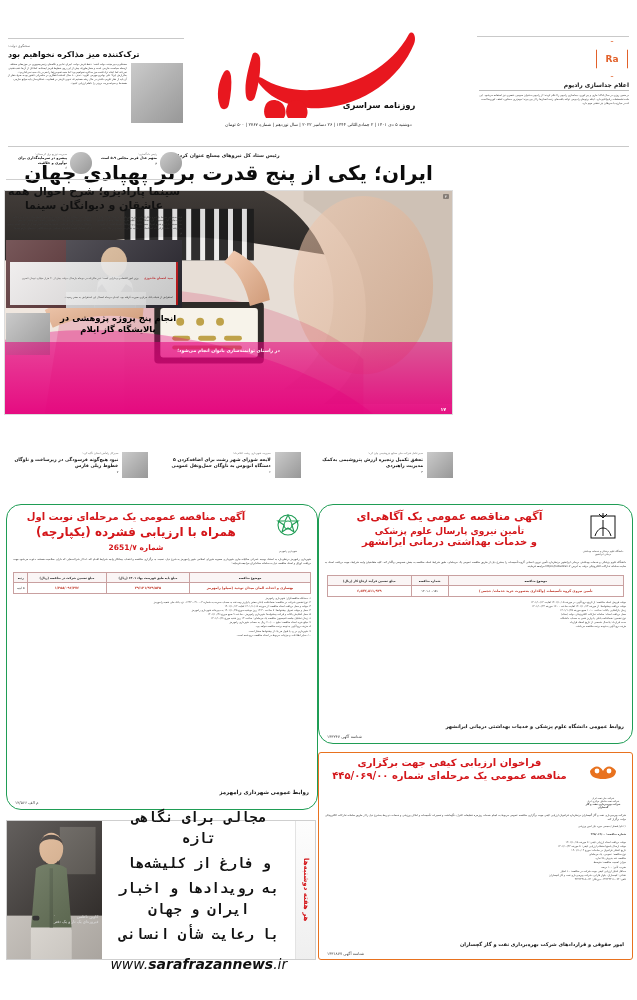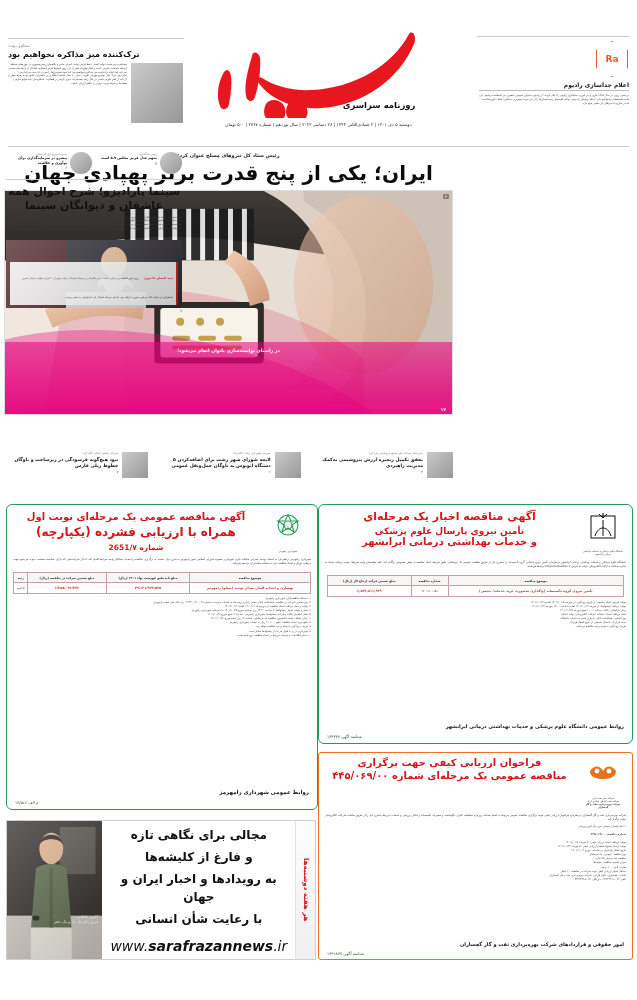--- a/index.html
+++ b/index.html
@@ -95,21 +95,21 @@
   .strip{position:absolute;right:184px;top:452px;width:449px;display:flex;gap:8px;direction:rtl;}
   .strip .item{flex:1;display:flex;gap:4px;}
   .strip .thumb{width:26px;height:26px;flex:none;}
   .strip .txt{flex:1;direction:rtl;text-align:right;}
   .strip .k{font-size:2.7px;color:#777;line-height:1.3;}
   .strip .t{font-size:4.6px;font-weight:bold;color:#111;line-height:1.35;margin-top:1px;}
   .strip .p{font-size:3.2px;color:#444;margin-top:1px;}
 
   
   .adbox{position:absolute;box-sizing:border-box;background:#fff;}
-  .ad-green{border:1.6px solid #1f9d55;border-radius:6px;}
+  .ad-green{border:1.6px solid #1f9d55;border-radius:15px;}
   .ad-orange{border:1.6px solid #e8721f;border-radius:3px;}
   .ad-title{color:#d4161a;font-weight:bold;text-align:center;}
 
   .advert-head{display:flex;align-items:flex-start;gap:6px;direction:rtl;padding:5px 6px 2px;}
   .advert-logo{width:46px;flex:none;text-align:center;}
   .advert-logo .lg{width:34px;height:34px;margin:0 auto 2px;}
   .advert-logo .lgtxt{font-size:2.4px;color:#333;line-height:1.25;}
   .advert-titles{flex:1;text-align:center;}
 
   table.adt{width:100%;border-collapse:collapse;direction:rtl;margin-top:3px;}
@@ -125,21 +125,21 @@
 
   
   .promo{position:absolute;left:6px;top:820px;width:310px;height:140px;
      border:1px solid #cfcfcf;background:#fff;box-sizing:border-box;display:flex;direction:rtl;}
   .promo .side{width:22px;background:linear-gradient(to bottom,#fdfdfd,#efefef);
      border-left:1px solid #e3e3e3;display:flex;align-items:center;justify-content:center;}
   .promo .side span{writing-mode:vertical-rl;font-size:7px;font-weight:bold;color:#d4161a;
      letter-spacing:1px;}
   .promo .mid{flex:1;padding:10px 8px;box-sizing:border-box;text-align:center;
      display:flex;flex-direction:column;justify-content:center;gap:4px;}
-  .promo .mid .ln{font-size:12px;font-weight:bold;color:#111;line-height:1.5;}
+  .promo .mid .ln{font-size:14px;font-weight:bold;color:#111;line-height:1.5;font-family:Liberation Mono, monospace;}
   .promo .url{font-size:14px;font-style:italic;color:#111;margin-top:6px;}
   .promo .url b{color:#111;}
   .promo .ph{width:112px;height:100%;}
 </style>
 </head>
 <body>
 
 <div class="page">
  <div class="sheet">
 
@@ -275,20 +275,24 @@
         <path d="M92 42 C96 34 122 34 126 44 L130 68 H88 Z" fill="#dcdde1"></path>
         <path d="M96 44 L108 62 L120 44 L126 48 L130 68 H88 L92 48 Z" fill="#3b4250"></path>
         <rect x="60" y="52" width="80" height="16" fill="#f1f1f1" opacity=".9"></rect>
       </svg>
       <div class="lquote">
         <span class="nm">سید احسان خاندوزی</span>
         <span class="tiny rtl">وزیر امور اقتصادی و دارایی گفت: «در حالی‌که در دی‌ماه پارسال، دولت بیش از ۲۰ هزار میلیارد تومان کسری استقراض از شبکه بانک مرکزی صورت گرفته بود، ابتدای دی‌ماه امسال این استقراض به صفر رسید».</span>
       </div>
     </div>
 
+    <div class="lstory2">
+      <h3>انجام پنج پروژه پژوهشی در پالایشگاه گاز ایلام</h3>
+      <div class="av2 photo"></div>
+    </div>
     <div class="pgnum-s redtxt rtl">۷</div>
   </div>
 
   <div class="strip">
     <div class="item">
       <div class="thumb photo"></div>
       <div class="txt">
         <div class="k">مدیرعامل شرکت ملی صنایع پتروشیمی بیان کرد:</div>
         <div class="t">تحقق تکمیل زنجیره ارزش پتروشیمی به‌کمک مدیریت راهبردی</div>
         <div class="p">۴</div>
@@ -376,21 +380,21 @@
         <svg class="lg" viewBox="0 0 34 34">
           <g fill="none" stroke="#111" stroke-width="1">
             <rect x="5" y="6" width="24" height="22"></rect>
             <path d="M17 10 L17 26 M9 26 C11 20 14 18 17 18 C20 18 23 20 25 26"></path>
             <path d="M17 8 L13 4 M17 8 L21 4 M17 8 L17 3"></path>
           </g>
         </svg>
         <div class="lgtxt">دانشگاه علوم پزشکی و خدمات بهداشتی درمانی ایرانشهر</div>
       </div>
       <div class="advert-titles">
-        <div class="ad-title" style="font-size:11px">آگهی مناقصه اخبار یک مرحله‌ای</div>
+        <div class="ad-title" style="font-size:11px">آگهی مناقصه عمومی یک آگاهی‌ای</div>
         <div class="ad-title" style="font-size:9px;margin-top:3px">تأمین نیروی پارسال علوم پزشکی</div>
         <div class="ad-title" style="font-size:10px">و خدمات بهداشتی درمانی ایرانشهر</div>
       </div>
     </div>
     <div class="adbody">دانشگاه علوم پزشکی و خدمات بهداشتی درمانی ایرانشهر درنظردارد تأمین نیروی انسانی گروه تأسیسات را به‌شرح ذیل از طریق مناقصه عمومی یک مرحله‌ای، طبق شرایط اسناد مناقصه به بخش خصوصی واگذار کند. کلیه متقاضیان واجد شرایط، جهت دریافت اسناد به سایت سامانه تدارکات الکترونیکی دولت به آدرس https://setadiran.ir مراجعه فرمایند.</div>
 
     <div style="padding:0 8px">
       <table class="adt">
         <thead>
               <tr>

